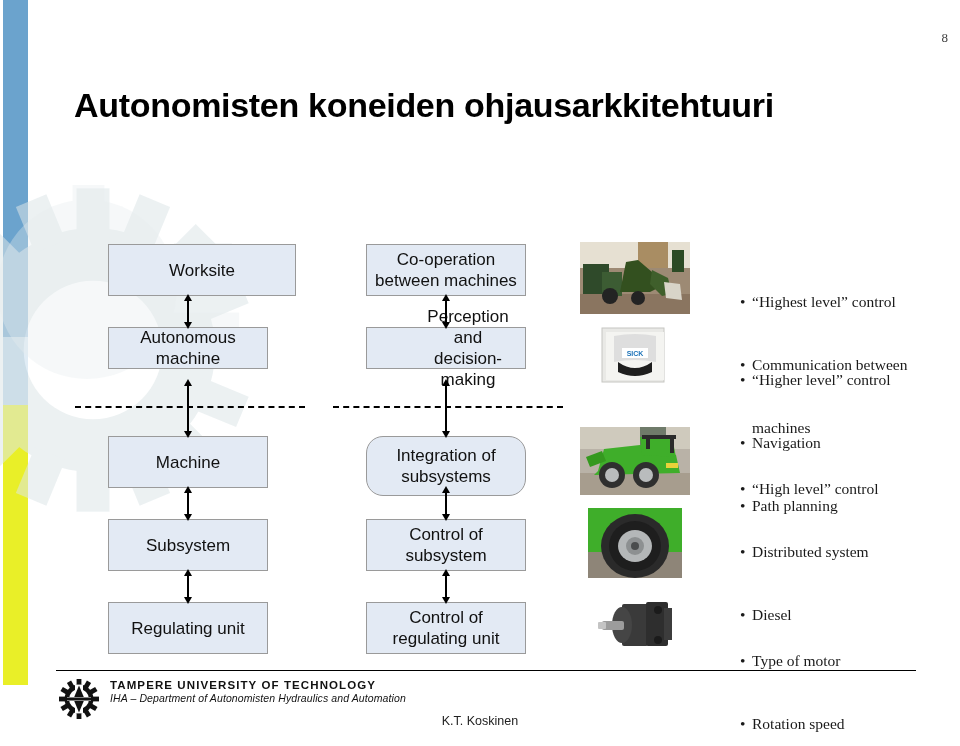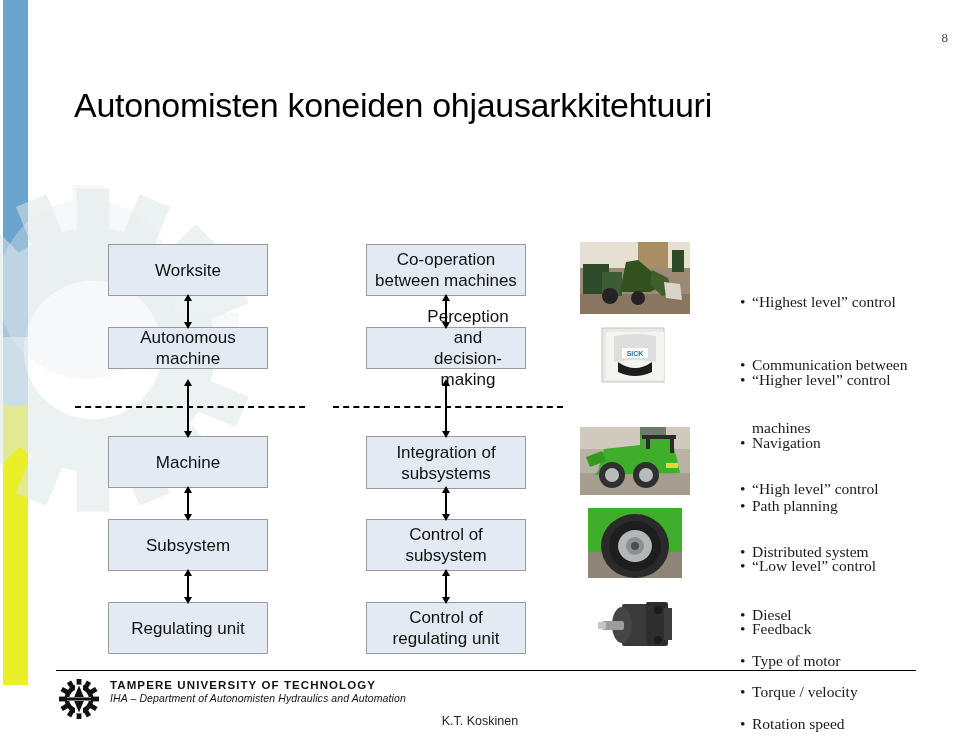--- a/index.html
+++ b/index.html
@@ -52,21 +52,21 @@
     top: 30px;
     font-size: 13px;
     color: #404040;
     font-family: "Liberation Serif", serif;
   }
   .slide-title {
     position: absolute;
     left: 74px;
     top: 86px;
     font-size: 34px;
-    font-weight: normal;
+    font-weight: bold;
     color: #000000;
     letter-spacing: -0.3px;
     white-space: nowrap;
   }
 
   
   .box {
     position: absolute;
     box-sizing: border-box;
     background: #e3eaf4;
@@ -204,21 +204,21 @@
       <circle cx="60" cy="72" r="62"></circle>
       <rect x="50" y="0" width="22" height="28"></rect>
       <rect x="120" y="40" width="40" height="24"></rect>
       <rect x="110" y="88" width="55" height="26"></rect>
     </g>
   </svg>
 
   <div class="page-number">8</div>
   <div class="slide-title">Autonomisten koneiden ohjausarkkitehtuuri</div>
 
-  <div class="box" style="left:108px; top:244px; width:160px; height:52px;">
+  <div class="box" style="left:108px; top:244px; width:188px; height:52px;">
     <span style="white-space: pre-line;">Worksite</span>
   </div>
   <div class="box" style="left:108px; top:327px; width:160px; height:42px;">
     <span style="white-space: pre-line;">Autonomous
 machine</span>
   </div>
   <div class="box" style="left:108px; top:436px; width:160px; height:52px;">
     <span style="white-space: pre-line;">Machine</span>
   </div>
   <div class="box" style="left:108px; top:519px; width:160px; height:52px;">
@@ -229,21 +229,21 @@
   </div>
 
   <div class="box" style="left:366px; top:244px; width:160px; height:52px;">
     <span style="white-space: pre-line;">Co-operation
 between machines</span>
   </div>
   <div class="box" style="left:366px; top:327px; width:160px; height:42px;padding-left:48px;">
     <span style="white-space: pre-line;">Perception and
 decision-making</span>
   </div>
-  <div class="box" style="left:366px; top:436px; width:160px; height:53px;">
+  <div class="box" style="left:366px; top:436px; width:160px; height:60px;border-radius:17px;">
     <span style="white-space: pre-line;">Integration of
 subsystems</span>
   </div>
   <div class="box" style="left:366px; top:519px; width:160px; height:52px;">
     <span style="white-space: pre-line;">Control of
 subsystem</span>
   </div>
   <div class="box" style="left:366px; top:602px; width:160px; height:52px;">
     <span style="white-space: pre-line;">Control of
 regulating unit</span>
@@ -381,25 +381,20 @@
     <div class="li">Navigation</div>
     <div class="li">Path planning</div>
   </div>
 
   <div class="bullets" style="left:740px; top:436px;">
     <div class="li">“High level” control</div>
     <div class="li">Distributed system</div>
     <div class="li">Diesel</div>
   </div>
 
-  <div class="bullets" style="left:740px; top:513px;">
-    <div class="li">“Low level” control</div>
-    <div class="li">Feedback</div>
-    <div class="li">Torque / velocity</div>
-  </div>
 
   <div class="bullets" style="left:740px; top:608px;">
     <div class="li">Type of motor</div>
     <div class="li">Rotation speed</div>
   </div>
 
   <div class="footer-rule"></div>
 
   <div class="logo-wrap">
     <svg width="42" height="40" viewBox="0 0 100 100">

